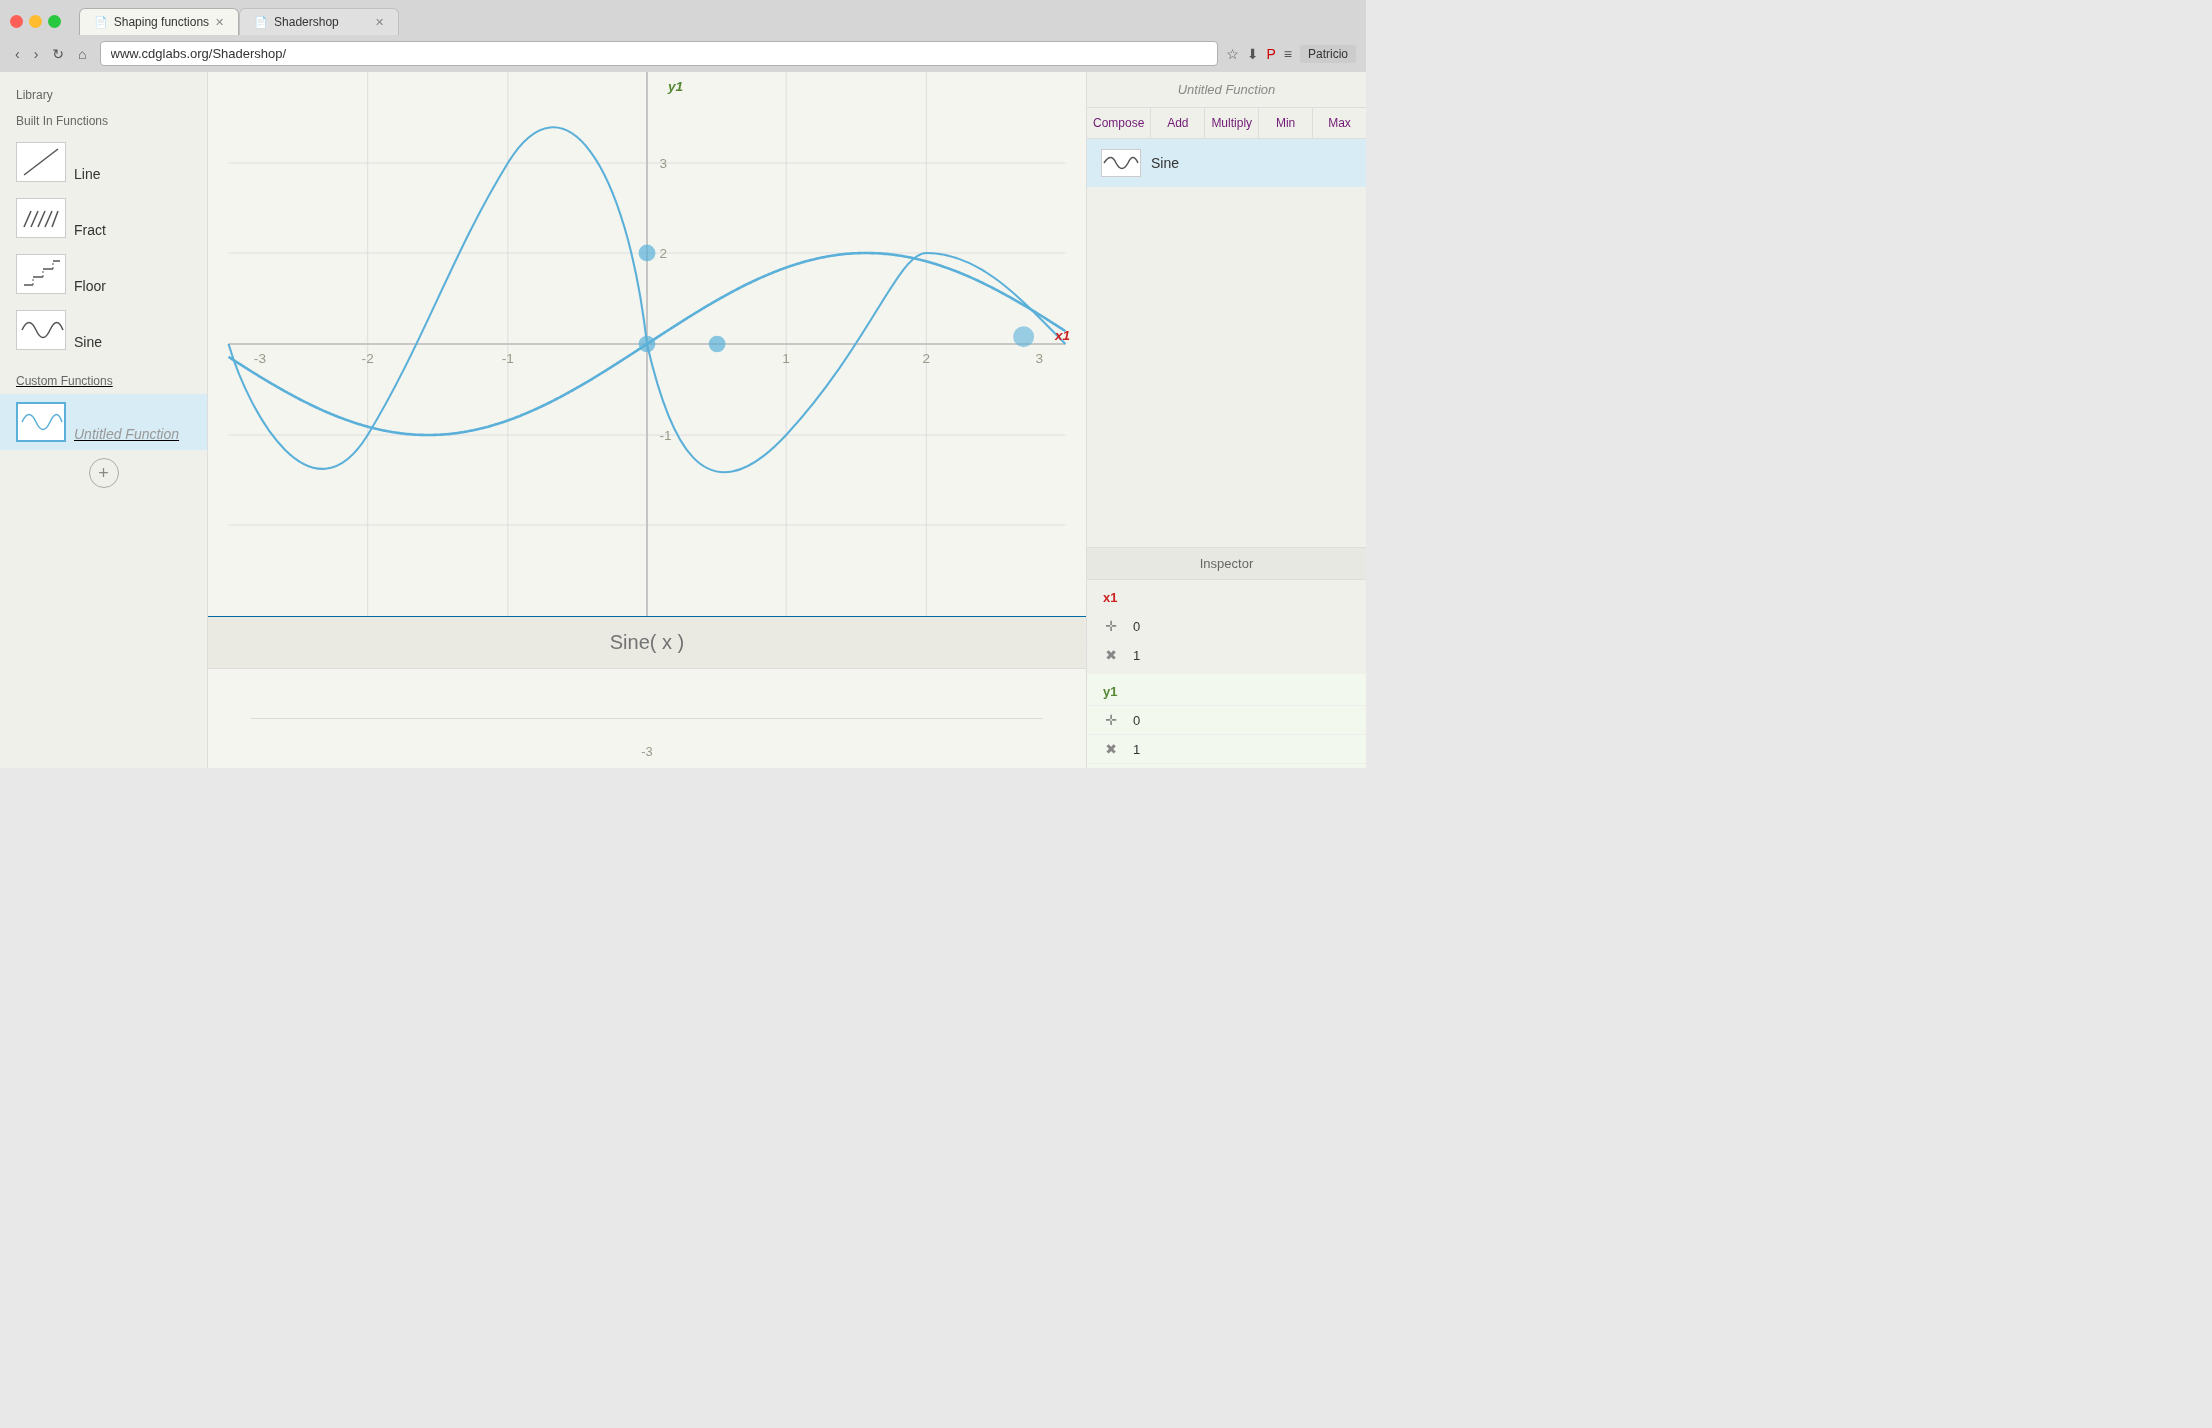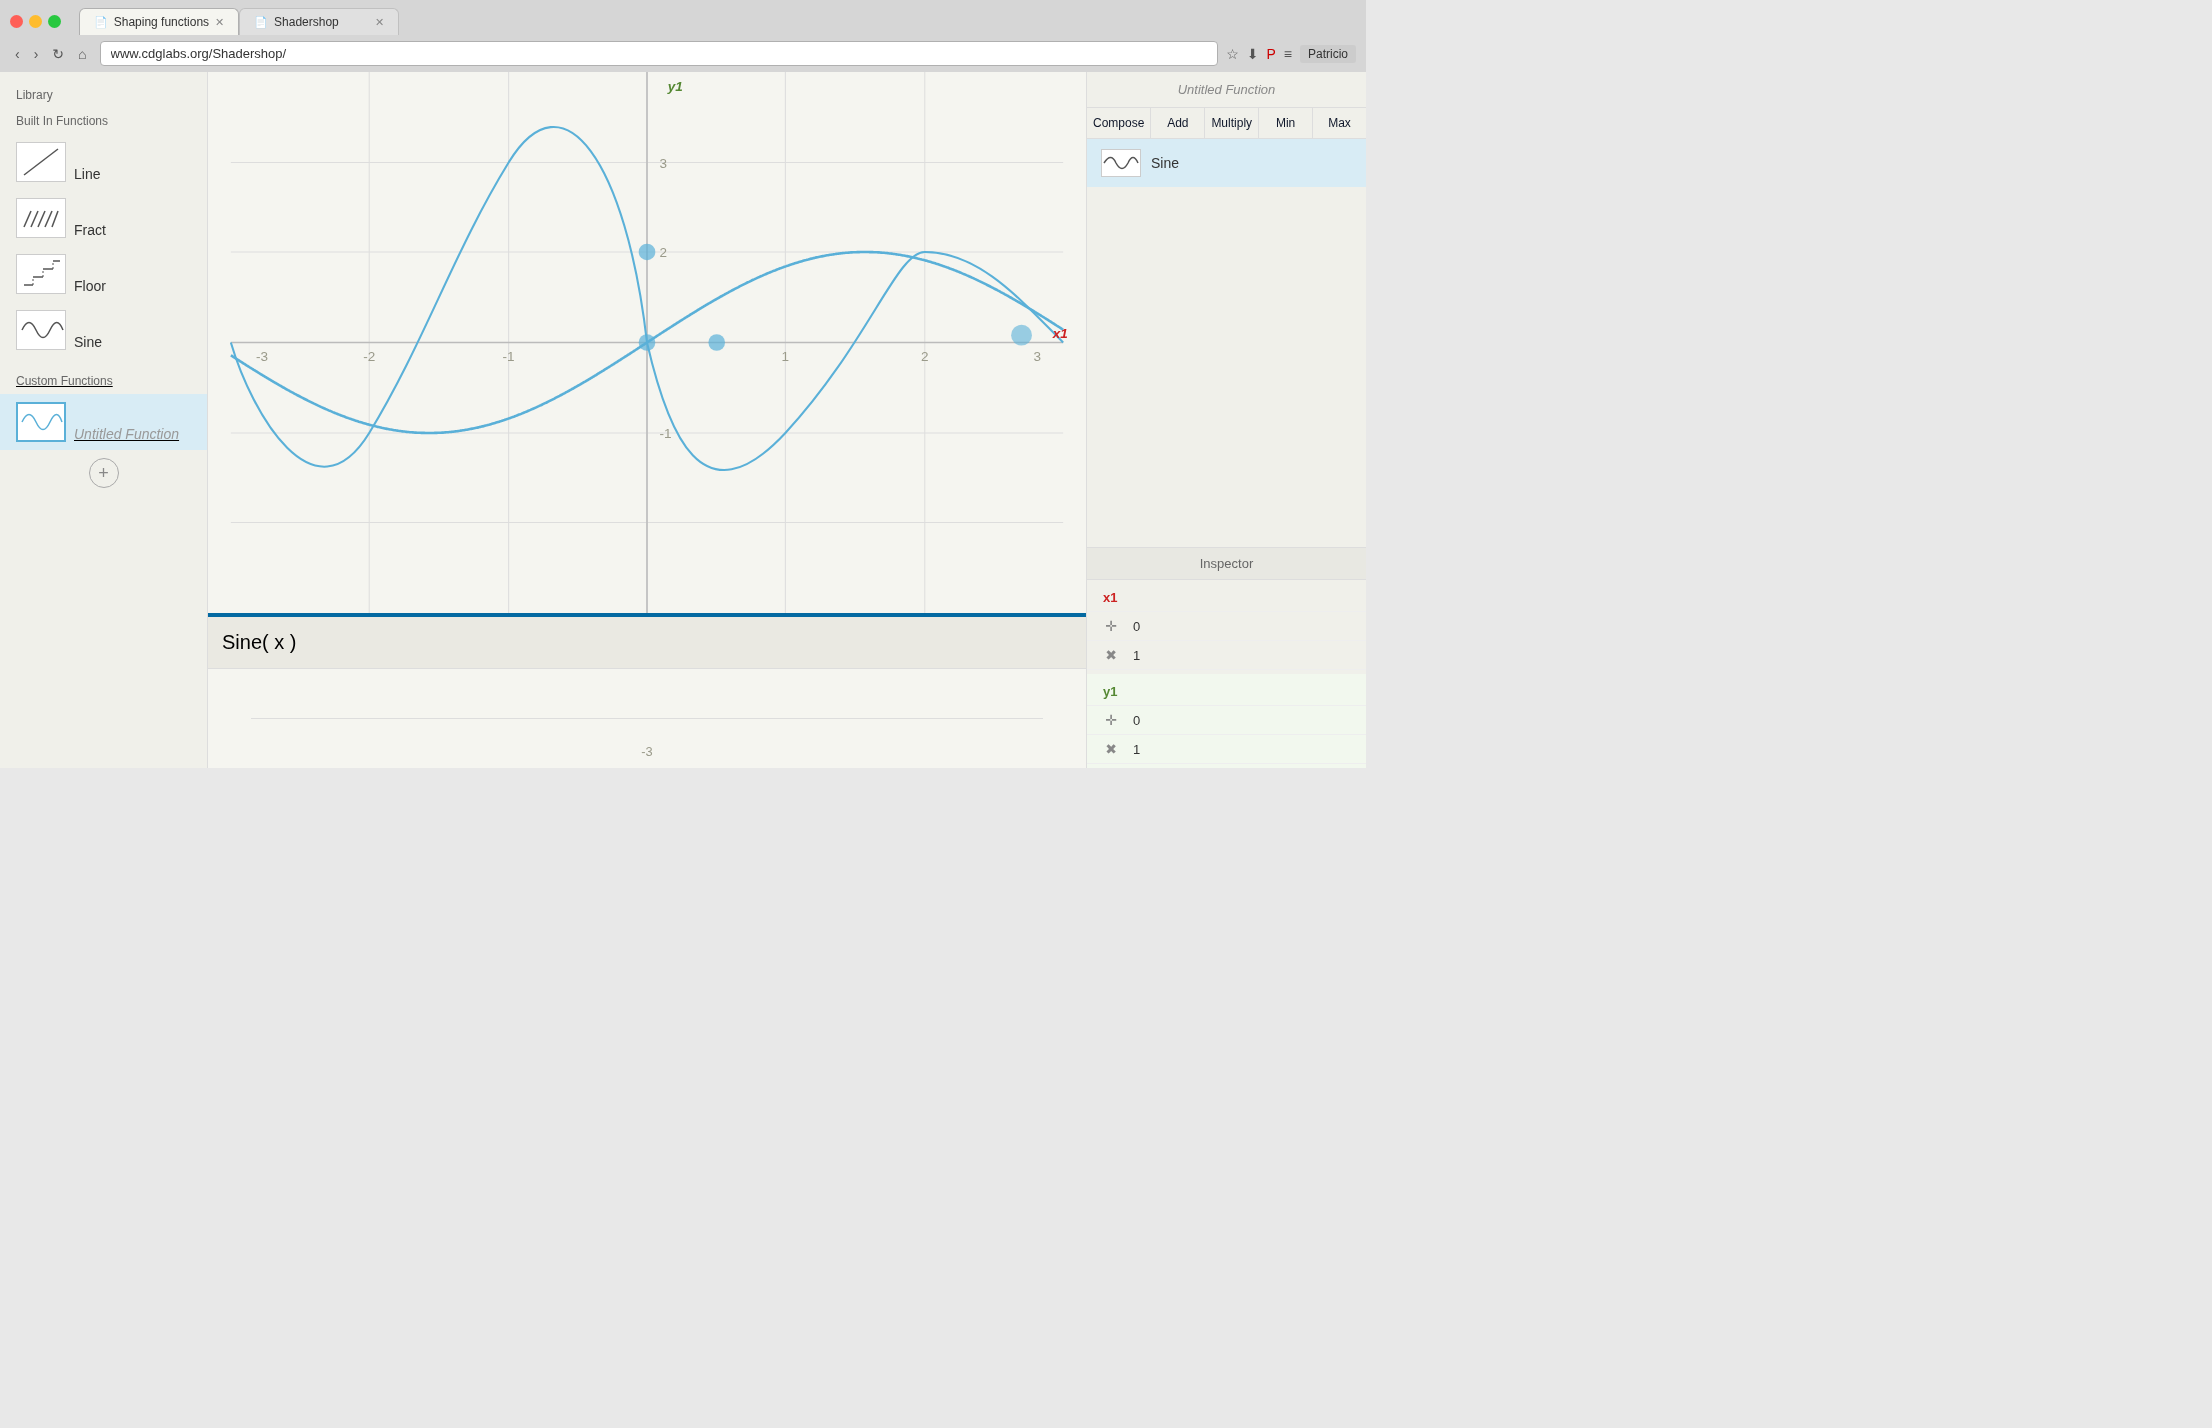--- a/index.html
+++ b/index.html
@@ -36,28 +36,28 @@
     .library-item.selected { background: #d8ecf5; }
     .library-item-thumb { width: 50px; height: 40px; border: 1px solid #ccc; background: white; display: flex; align-items: center; justify-content: center; flex-shrink: 0; overflow: hidden; }
     .library-item-label { font-size: 14px; color: #333; }
     .custom-section { margin-top: 10px; text-decoration: underline; }
     .add-btn { display: flex; align-items: center; justify-content: center; width: 30px; height: 30px; border-radius: 50%; border: 1.5px solid #aaa; background: none; cursor: pointer; color: #888; font-size: 18px; margin: 8px auto; }
 
     
     .canvas-area { flex: 1; display: flex; flex-direction: column; position: relative; overflow: hidden; }
     .graph-container { flex: 1; position: relative; background: #f5f5f0; min-height: 0; }
     .graph-svg { width: 100%; height: 100%; }
-    .formula-bar { background: #eae9e2; border-top: 4px solid #0369a1; padding: 14px; font-size: 20px; color: #000000; }
+    .formula-bar { background: #eae9e2; border-top: 1px solid #0369a1; padding: 14px; text-align: center; font-size: 20px; color: #737373; }
     .bottom-panel { height: 100px; background: #f5f5f0; border-top: 1px solid #ddd; position: relative; }
 
     
     .right-panel { width: 280px; background: #f0f0ea; border-left: 1px solid #ddd; display: flex; flex-direction: column; flex-shrink: 0; }
     .right-panel-header { padding: 10px 16px; text-align: center; font-size: 13px; color: #888; font-style: italic; border-bottom: 1px solid #ddd; }
     .compose-tabs { display: flex; border-bottom: 1px solid #ddd; }
-    .compose-tab { flex: 1; padding: 8px 6px; text-align: center; font-size: 12px; color: #0f172a; cursor: pointer; border-right: 1px solid #ddd; background: #f0f0ea; }
+    .compose-tab { flex: 1; padding: 8px 6px; text-align: center; font-size: 12px; color: #701a75; cursor: pointer; border-right: 1px solid #ddd; background: #f0f0ea; }
     .compose-tab:last-child { border-right: none; }
     .function-list { flex: 1; overflow-y: auto; }
     .function-list-item { display: flex; align-items: center; gap: 10px; padding: 10px 14px; cursor: pointer; }
     .function-list-item.selected { background: #d8ecf5; }
     .function-list-item-thumb { width: 40px; height: 28px; border: 1px solid #ccc; background: white; display: flex; align-items: center; justify-content: center; overflow: hidden; }
     .function-list-item-label { font-size: 14px; color: #333; }
     .inspector-panel { border-top: 1px solid #ddd; }
     .inspector-header { padding: 8px 16px; text-align: center; font-size: 13px; color: #666; background: #e8e8e2; border-bottom: 1px solid #ddd; }
     .inspector-row { display: flex; align-items: center; padding: 6px 16px; border-bottom: 1px solid #eee; }
     .inspector-label { font-size: 13px; font-weight: bold; }

